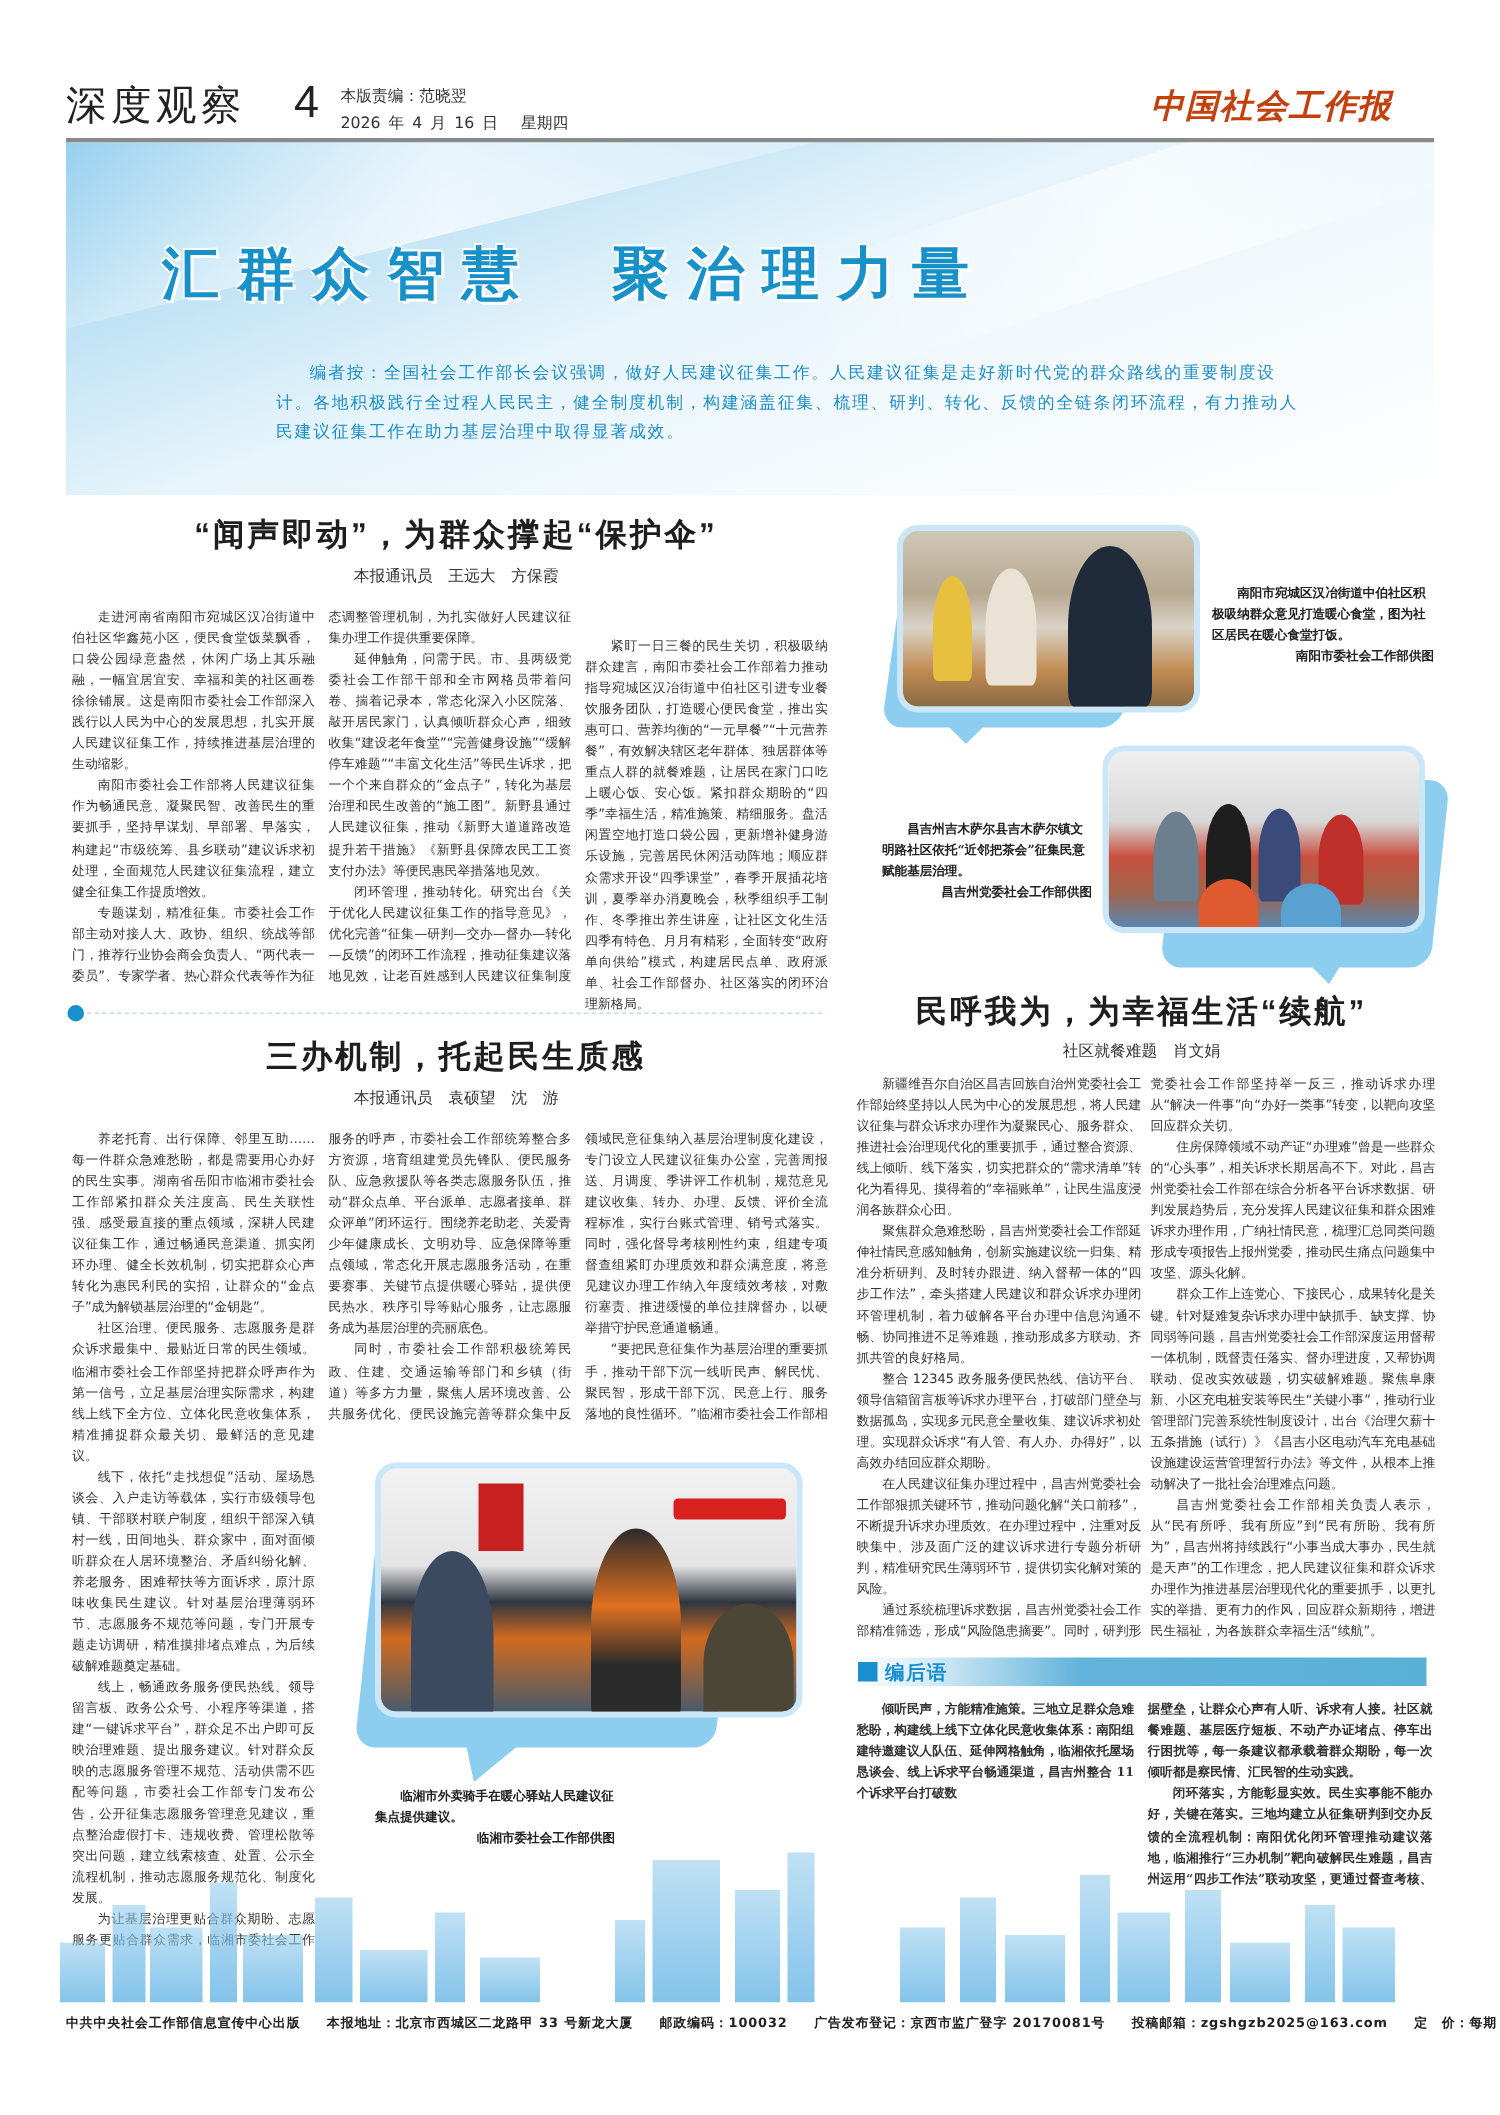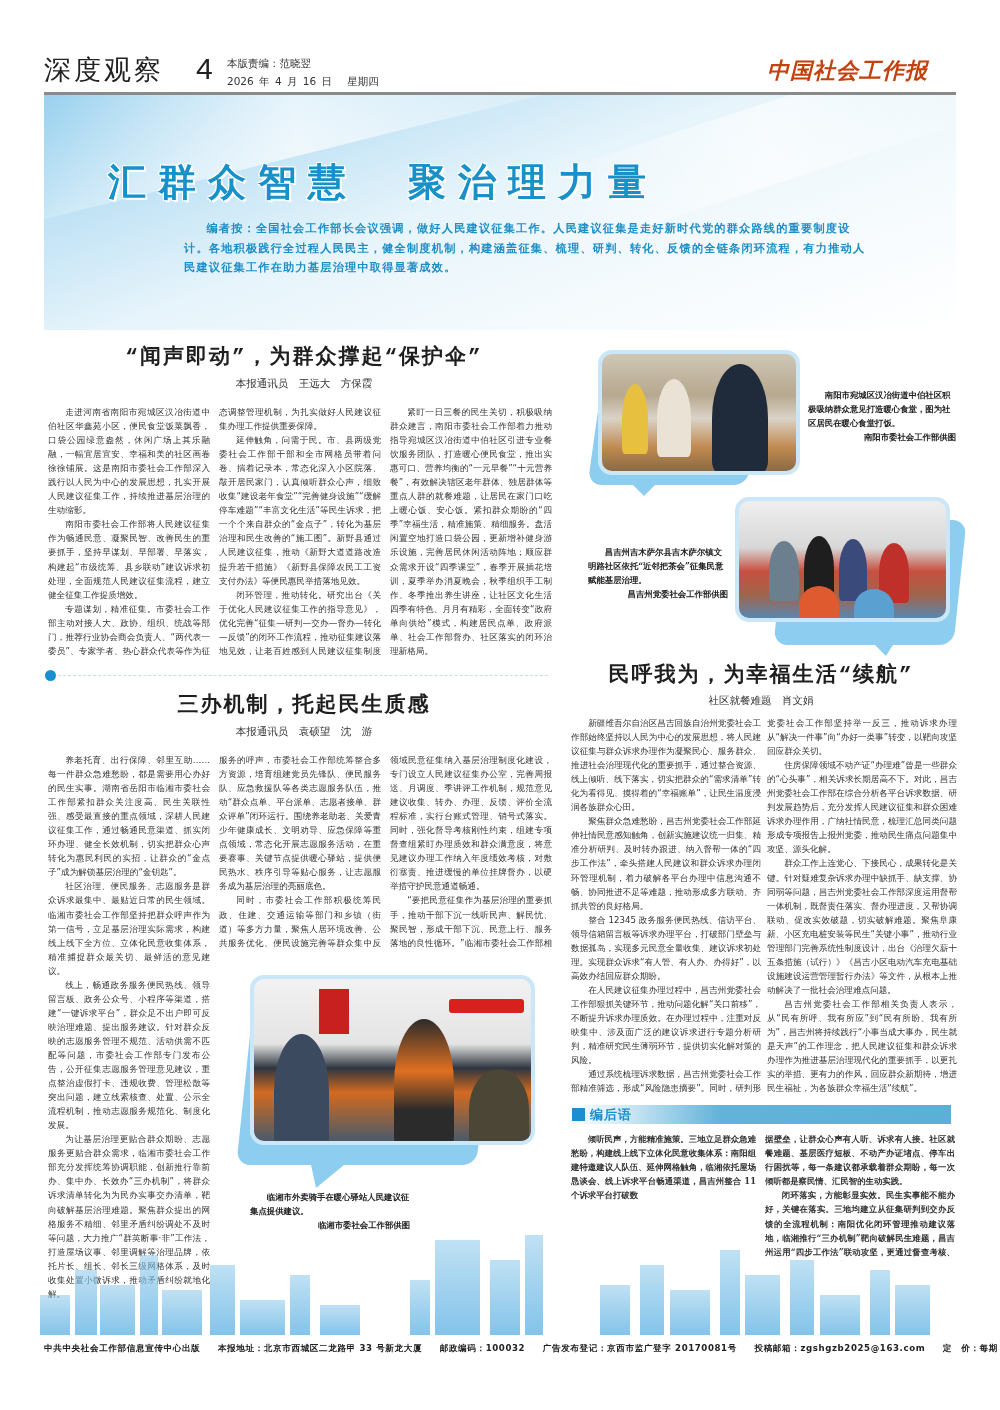--- a/index.html
+++ b/index.html
@@ -19,24 +19,24 @@
 
   
   .banner { position: absolute; left: 44px; top: 95px; width: 912px; height: 235px;
     background: linear-gradient(160deg, #7cc4ea 0%, #bfe2f5 22%, #e6f4fb 45%, #f4fafd 70%, #ffffff 100%); overflow: hidden; }
   .banner::before { content: ""; position: absolute; left: -100px; top: -60px; width: 700px; height: 120px;
     background: linear-gradient(100deg, rgba(255,255,255,0) 0%, rgba(255,255,255,0.7) 50%, rgba(255,255,255,0) 100%); transform: rotate(-14deg); }
   .banner::after { content: ""; position: absolute; right: -60px; top: 10px; width: 500px; height: 80px;
     background: linear-gradient(100deg, rgba(255,255,255,0) 0%, rgba(255,255,255,0.6) 50%, rgba(255,255,255,0) 100%); transform: rotate(-18deg); }
   .main-headline { position: absolute; left: 64px; top: 62px; font-size: 38px; font-weight: bold; color: #1890c8; letter-spacing: 12px;
     text-shadow: 2px 2px 0 #fff, -1px -1px 0 #fff, 1px -1px 0 #fff, -1px 1px 0 #fff; z-index: 2; white-space: pre; }
-  .editor-note { position: absolute; left: 140px; top: 124px; width: 690px; font-size: 11.2px; line-height: 19.5px; color: #1d8ec6; font-weight: bold; letter-spacing: 1.2px; text-indent: 2em; z-index: 2; }
-
-  
-  .headline { position: absolute; font-family: Liberation Mono, monospace; font-weight: bold; color: #1e1e1e; text-align: center; letter-spacing: 2px; }
+  .editor-note { position: absolute; left: 140px; top: 144px; width: 690px; font-size: 11.2px; line-height: 19.5px; color: #1d8ec6; font-weight: normal; letter-spacing: 1.2px; text-indent: 2em; z-index: 2; }
+
+  
+  .headline { position: absolute; font-family: Liberation Sans, sans-serif; font-weight: bold; color: #1e1e1e; text-align: center; letter-spacing: 2px; }
   .byline { position: absolute; font-size: 10.5px; color: #333; text-align: center; word-spacing: 6px; }
   .col { position: absolute; font-size: 8.6px; line-height: 14.05px; color: #333; text-align: justify; overflow: hidden; }
   .col p { text-indent: 2em; }
 
   
   .photo-frame { position: absolute; border-radius: 14px; border: 4px solid #cbe7f7; overflow: hidden; }
   .bubble-bg { position: absolute; background: #8ccdf0; border-radius: 14px; }
   .bubble-tail { position: absolute; width: 0; height: 0; }
   .caption { position: absolute; font-family: "DejaVu Serif", serif; font-size: 8.4px; line-height: 14px; color: #222; font-weight: bold; }
   .caption .credit { font-family: "DejaVu Sans", sans-serif; display: block; text-align: right; font-weight: bold; }
@@ -92,21 +92,21 @@
   <div class="col" style="left:48px; top:405px; width:162px; height:250px;">
     <p>走进河南省南阳市宛城区汉冶街道中伯社区华鑫苑小区，便民食堂饭菜飘香，口袋公园绿意盎然，休闲广场上其乐融融，一幅宜居宜安、幸福和美的社区画卷徐徐铺展。这是南阳市委社会工作部深入践行以人民为中心的发展思想，扎实开展人民建议征集工作，持续推进基层治理的生动缩影。</p>
     <p>南阳市委社会工作部将人民建议征集作为畅通民意、凝聚民智、改善民生的重要抓手，坚持早谋划、早部署、早落实，构建起“市级统筹、县乡联动”建议诉求初处理，全面规范人民建议征集流程，建立健全征集工作提质增效。</p>
     <p>专题谋划，精准征集。市委社会工作部主动对接人大、政协、组织、统战等部门，推荐行业协会商会负责人、“两代表一委员”、专家学者、热心群众代表等作为征集建议人人选，紧扣全市“十五五”经济社会发展规划、年度工作要点和群众急难愁盼，组织开展专题征集。同时，指导信访部门在线上开设人民建议征集专栏，实现同向发力。浙川县在县直市高等院校、科研院所、人民团体中选拔 7 名专家学者，组建论证评估人队伍，实行评价激励和动</p>
   </div>
   <div class="col" style="left:219px; top:405px; width:162px; height:250px;">
     <p style="text-indent:0">态调整管理机制，为扎实做好人民建议征集办理工作提供重要保障。</p>
     <p>延伸触角，问需于民。市、县两级党委社会工作部干部和全市网格员带着问卷、揣着记录本，常态化深入小区院落、敲开居民家门，认真倾听群众心声，细致收集“建设老年食堂”“完善健身设施”“缓解停车难题”“丰富文化生活”等民生诉求，把一个个来自群众的“金点子”，转化为基层治理和民生改善的“施工图”。新野县通过人民建议征集，推动《新野大道道路改造提升若干措施》《新野县保障农民工工资支付办法》等便民惠民举措落地见效。</p>
     <p>闭环管理，推动转化。研究出台《关于优化人民建议征集工作的指导意见》，优化完善“征集—研判—交办—督办—转化—反馈”的闭环工作流程，推动征集建议落地见效，让老百姓感到人民建议征集制度看得见、摸得着、用得上、能受益。与此同时，南阳市还注重总结提炼经验，积极宣传推广，南召县留山镇杨湾村村民赠给街道的《关于实施“新力量·网格员”计划 引导新就业群体参与基层治理的建议》获评“河南省优秀人民建议成果转化典型案例”。</p>
   </div>
-  <div class="col" style="left:390px; top:405px; width:162px; height:250px;">
+  <div class="col" style="left:390px; top:424px; width:162px; height:250px;">
     <p>紧盯一日三餐的民生关切，积极吸纳群众建言，南阳市委社会工作部着力推动指导宛城区汉冶街道中伯社区引进专业餐饮服务团队，打造暖心便民食堂，推出实惠可口、营养均衡的“一元早餐”“十元营养餐”，有效解决辖区老年群体、独居群体等重点人群的就餐难题，让居民在家门口吃上暖心饭、安心饭。紧扣群众期盼的“四季”幸福生活，精准施策、精细服务。盘活闲置空地打造口袋公园，更新增补健身游乐设施，完善居民休闲活动阵地；顺应群众需求开设“四季课堂”，春季开展插花培训，夏季举办消夏晚会，秋季组织手工制作、冬季推出养生讲座，让社区文化生活四季有特色、月月有精彩，全面转变“政府单向供给”模式，构建居民点单、政府派单、社会工作部督办、社区落实的闭环治理新格局。</p>
 
   </div>
 
   <div class="bubble-bg" style="left:596px; top:365px; width:160px; height:120px; transform:skewX(-8deg);"></div>
   <div class="bubble-tail" style="left:630px; top:482px; border-left:14px solid transparent; border-right:14px solid transparent; border-top:14px solid #8ccdf0;"></div>
   <div class="photo-frame scene1" style="left:598px; top:350px; width:202px; height:125px;">
     <div class="fig" style="left:20px; top:30px; width:26px; height:70px; background:#e8c040;"></div>
     <div class="fig" style="left:55px; top:25px; width:34px; height:78px; background:#e9e2d5;"></div>
     <div class="fig" style="left:110px; top:10px; width:56px; height:108px; background:#1f2a3a;"></div>
@@ -150,20 +150,21 @@
 
   <div class="dot" style="left:45px; top:670px;"></div>
   <div class="divider-line" style="left:58px; top:675px; width:490px;"></div>
 
   <div class="headline" style="left:44px; top:690px; width:520px; font-size:21px;">三办机制，托起民生质感</div>
   <div class="byline" style="left:44px; top:725px; width:520px;">本报通讯员　袁硕望　沈　游</div>
 
   <div class="col" style="left:48px; top:753px; width:162px; height:545px;">
     <p>养老托育、出行保障、邻里互助…… 每一件群众急难愁盼，都是需要用心办好的民生实事。湖南省岳阳市临湘市委社会工作部紧扣群众关注度高、民生关联性强、感受最直接的重点领域，深耕人民建议征集工作，通过畅通民意渠道、抓实闭环办理、健全长效机制，切实把群众心声转化为惠民利民的实招，让群众的“金点子”成为解锁基层治理的“金钥匙”。</p>
     <p>社区治理、便民服务、志愿服务是群众诉求最集中、最贴近日常的民生领域。临湘市委社会工作部坚持把群众呼声作为第一信号，立足基层治理实际需求，构建线上线下全方位、立体化民意收集体系，精准捕捉群众最关切、最鲜活的意见建议。</p>
+    <p>线下，依托“走找想促”活动、屋场恳谈会、入户走访等载体，实行市级领导包镇、干部联村联户制度，组织干部深入镇村一线，田间地头、群众家中，面对面倾听群众在人居环境整治、矛盾纠纷化解、养老服务、困难帮扶等方面诉求，原汁原味收集民生建议。针对基层治理薄弱环节、志愿服务不规范等问题，专门开展专题走访调研，精准摸排堵点难点，为后续破解难题奠定基础。</p>
     <p>线上，畅通政务服务便民热线、领导留言板、政务公众号、小程序等渠道，搭建“一键诉求平台”，群众足不出户即可反映治理难题、提出服务建议。针对群众反映的志愿服务管理不规范、活动供需不匹配等问题，市委社会工作部专门发布公告，公开征集志愿服务管理意见建议，重点整治虚假打卡、违规收费、管理松散等突出问题，建立线索核查、处置、公示全流程机制，推动志愿服务规范化、制度化发展。</p>
     <p>为让基层治理更贴合群众期盼、志愿服务更贴合群众需求，临湘市委社会工作部充分发挥统筹协调职能，创新推行靠前办、集中办、长效办“三办机制”，将群众诉求清单转化为为民办实事交办清单，靶向破解基层治理难题。聚焦群众提出的网格服务不精细、邻里矛盾纠纷调处不及时等问题，大力推广“群英断事·非”工作法，打造屋场议事、邻里调解等治理品牌，依托片长、组长、邻长三级网格体系，及时收集处置小微诉求，推动矛盾纠纷就地化解。</p>
 
   </div>
   <div class="col" style="left:219px; top:753px; width:162px; height:195px;">
     <p style="text-indent:0">服务的呼声，市委社会工作部统筹整合多方资源，培育组建党员先锋队、便民服务队、应急救援队等各类志愿服务队伍，推动“群众点单、平台派单、志愿者接单、群众评单”闭环运行。围绕养老助老、关爱青少年健康成长、文明劝导、应急保障等重点领域，常态化开展志愿服务活动，在重要赛事、关键节点提供暖心驿站，提供便民热水、秩序引导等贴心服务，让志愿服务成为基层治理的亮丽底色。</p>
     <p>同时，市委社会工作部积极统筹民政、住建、交通运输等部门和乡镇（街道）等多方力量，聚焦人居环境改善、公共服务优化、便民设施完善等群众集中反映的民生领域问题，对人居环境、道路交通等，开展专项整治，持续推动群众建议“治未病”，有效破解一批群众急难愁盼问题。建立办结回访“回头看”制度，常态化督查督效，跟踪问效，防止问题反弹，持续提升基层治理效能。</p>
 
   </div>
   <div class="col" style="left:390px; top:753px; width:162px; height:195px;">

